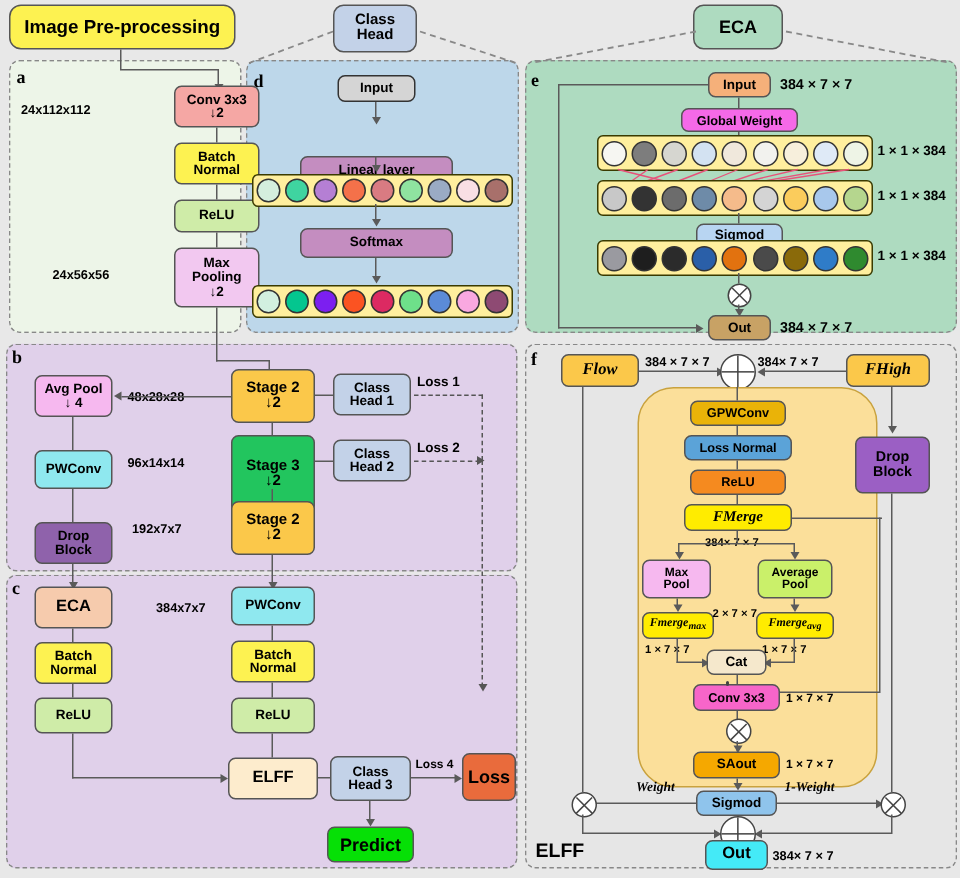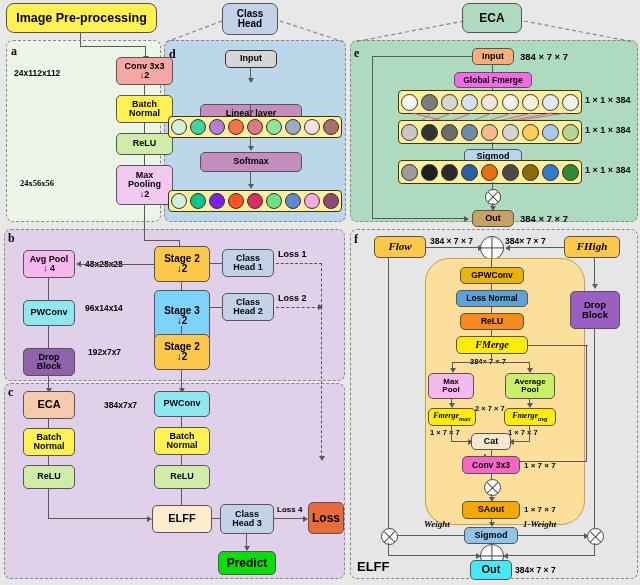--- a/index.html
+++ b/index.html
@@ -64,21 +64,21 @@
 
 <div class="box" style="left:6px;top:3px;width:151px;height:30px;background:#fdf251;font-size:12.5px;border-radius:8px;">
   <span>Image Pre-processing</span>
 </div>
 <div class="ln lnv" style="left:80px;top:33px;height:13px;"></div>
 <div class="ln lnh" style="left:80px;top:46px;width:66px;"></div>
 <div class="ln lnv" style="left:145px;top:46px;height:12px;"></div>
 <div class="arrow ad" style="left:142.5px;top:56px;"></div>
 
 <div class="dim" style="left:14px;top:68px;">24x112x112</div>
-<div class="dim" style="left:20px;top:178px;font-family:Liberation Serif, serif;">24x56x56</div>
+<div class="dim" style="left:35px;top:178px;">24x56x56</div>
 
 <div class="box" style="left:116px;top:57px;width:57px;height:28px;background:#f5a7a4;">
   <span>Conv 3x3</span>
   <span class="sub">↓2</span>
 </div>
 <div class="ln lnv" style="left:144px;top:85px;height:10px;"></div>
 <div class="box" style="left:116px;top:95px;width:57px;height:28px;background:#fdf251;">
   <span>Batch</span>
   <span>Normal</span>
 </div>
@@ -111,21 +111,21 @@
   <span>Block</span>
 </div>
 <div class="ln lnv" style="left:48px;top:376px;height:14px;"></div>
 <div class="arrow ad" style="left:45.5px;top:388px;"></div>
 
 <div class="box" style="left:154px;top:246px;width:56px;height:36px;background:#fbc84a;font-size:10px;">
   <span>Stage 2</span>
   <span>↓2</span>
 </div>
 <div class="ln lnv" style="left:181px;top:282px;height:8px;"></div>
-<div class="box" style="left:154px;top:290px;width:56px;height:52px;background:#7dd3fc;font-size:10px;">
+<div class="box" style="left:154px;top:290px;width:56px;height:52px;background:#22c55e;font-size:10px;">
   <span>Stage 3</span>
   <span>↓2</span>
 </div>
 <div class="ln lnv" style="left:181px;top:326px;height:8px;"></div>
 <div class="box" style="left:154px;top:334px;width:56px;height:36px;background:#fbc84a;font-size:10px;">
   <span>Stage 2</span>
   <span>↓2</span>
 </div>
 <div class="ln lnv" style="left:181px;top:370px;height:20px;"></div>
 <div class="arrow ad" style="left:178.5px;top:388px;"></div>
@@ -263,21 +263,21 @@
   <line x1="116" y1="3" x2="6" y2="24" stroke="#888" stroke-width="1.2" stroke-dasharray="4,3"></line>
   <line x1="176" y1="3" x2="286" y2="24" stroke="#888" stroke-width="1.2" stroke-dasharray="4,3"></line>
 </svg>
 
 <div class="box" style="left:472px;top:48px;width:42px;height:17px;background:#f5b07a;font-size:9px;">
   <span>Input</span>
 </div>
 <div class="dim" style="left:520px;top:51px;font-size:9.5px;">384 × 7 × 7</div>
 <div class="ln lnv" style="left:492px;top:65px;height:7px;"></div>
 <div class="box" style="left:454px;top:72px;width:78px;height:16px;background:#f569e8;font-size:8.5px;">
-  <span>Global Fmerge</span>
+  <span>Global Weight</span>
 </div>
 <div class="ln lnv" style="left:492px;top:88px;height:6px;"></div>
 <div class="arrow ad" style="left:489.5px;top:91px;"></div>
 
 <div class="strip" style="left:398px;top:90px;width:182px;height:22px;">
     <div class="dot" style="width: 17px; height: 17px; background: rgb(246, 246, 242);"></div>
     <div class="dot" style="width: 17px; height: 17px; background: rgb(125, 125, 125);"></div>
     <div class="dot" style="width: 17px; height: 17px; background: rgb(214, 214, 208);"></div>
     <div class="dot" style="width: 17px; height: 17px; background: rgb(211, 226, 242);"></div>
     <div class="dot" style="width: 17px; height: 17px; background: rgb(240, 232, 220);"></div>

